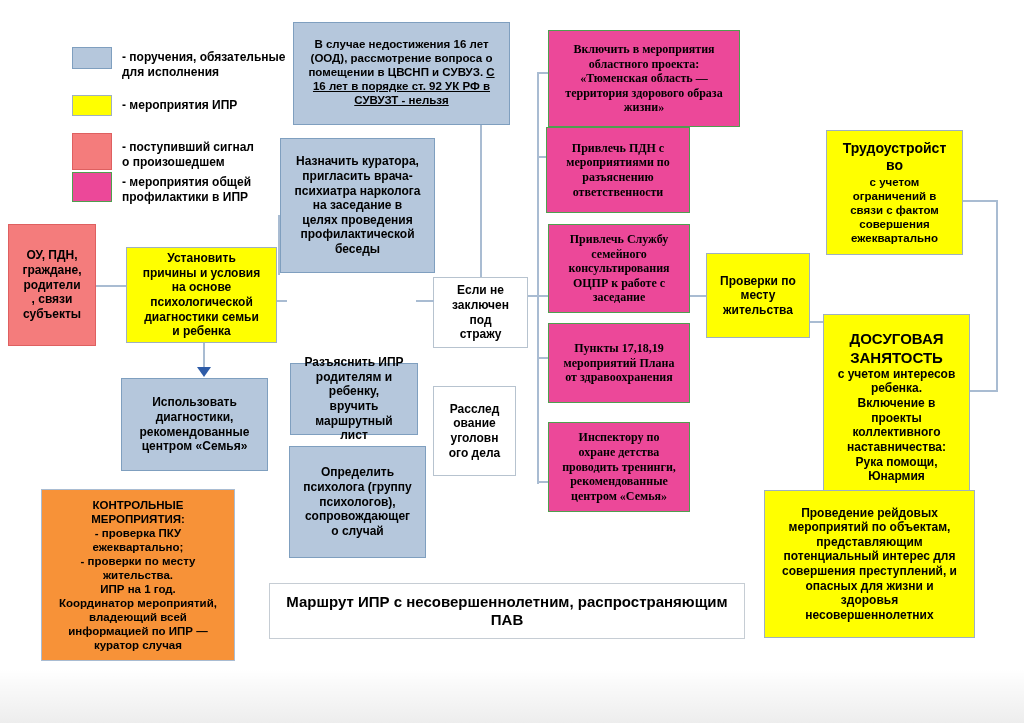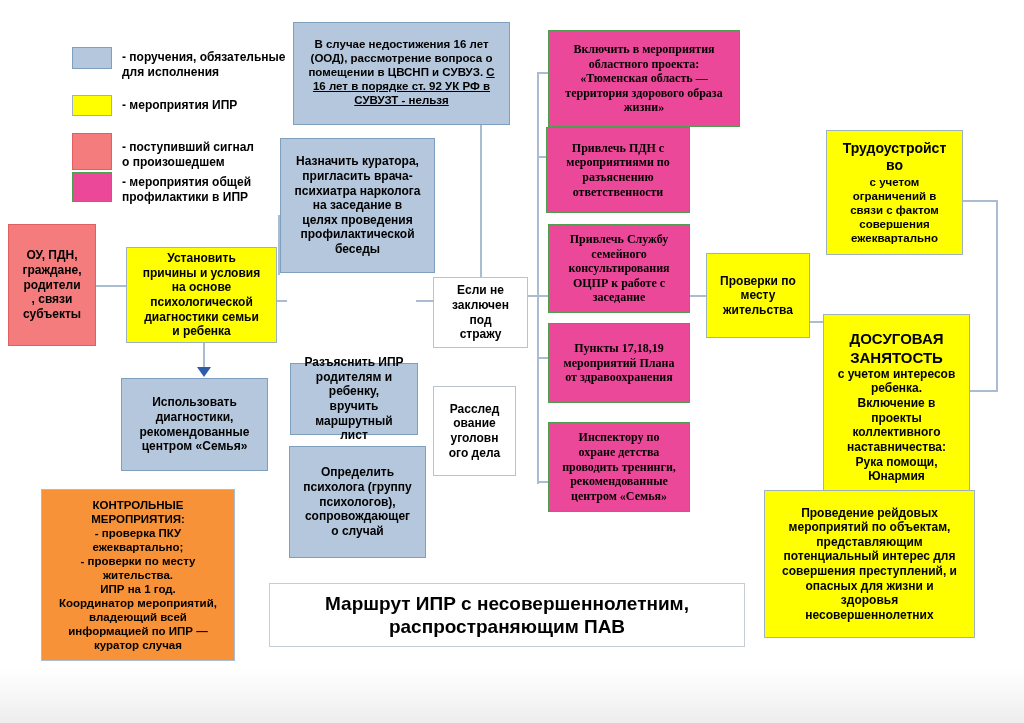--- a/index.html
+++ b/index.html
@@ -104,21 +104,21 @@
     <span class="bdy" style="font-size:11.5px;">с учетом ограничений в связи с фактом совершения ежеквартально</span>
   </div>
 
   <div class="box c-yellow col" style="left:823px;top:314px;width:147px;height:186px;align-items:center;">
     <span class="ttl" style="font-size:15px;">ДОСУГОВАЯ ЗАНЯТОСТЬ</span>
     <span class="bdy">с учетом интересов ребенка. Включение в проекты коллективного наставничества: Рука помощи, Юнармия</span>
   </div>
 
   <div class="box c-yellow" style="left:764px;top:490px;width:211px;height:148px;">Проведение рейдовых мероприятий по объектам, представляющим потенциальный интерес для совершения преступлений, и опасных для жизни  и здоровья несовершеннолетних</div>
 
-  <div class="box c-white" style="left:269px;top:583px;width:476px;height:64px;font-size:19px;border-color:#c6cdd4;">Маршрут ИПР с несовершеннолетним, распространяющим ПАВ</div>
+  <div class="box c-white" style="left:269px;top:583px;width:476px;height:56px;font-size:15px;border-color:#c6cdd4;">Маршрут ИПР с несовершеннолетним, распространяющим ПАВ</div>
 
   <div class="hline" style="left:96px;top:285px;width:30px;"></div>
   <div class="hline" style="left:277px;top:300px;width:10px;"></div>
   <div class="vline" style="left:278px;top:215px;height:60px;"></div>
   <div class="vline" style="left:203px;top:343px;height:25px;"></div>
   <div class="arrow-down" style="left:197px;top:367px;"></div>
   <div class="vline" style="left:480px;top:125px;height:152px;"></div>
   <div class="hline" style="left:416px;top:300px;width:18px;"></div>
   <div class="hline" style="left:528px;top:295px;width:20px;"></div>
   <div class="vline" style="left:537px;top:72px;height:412px;"></div>

